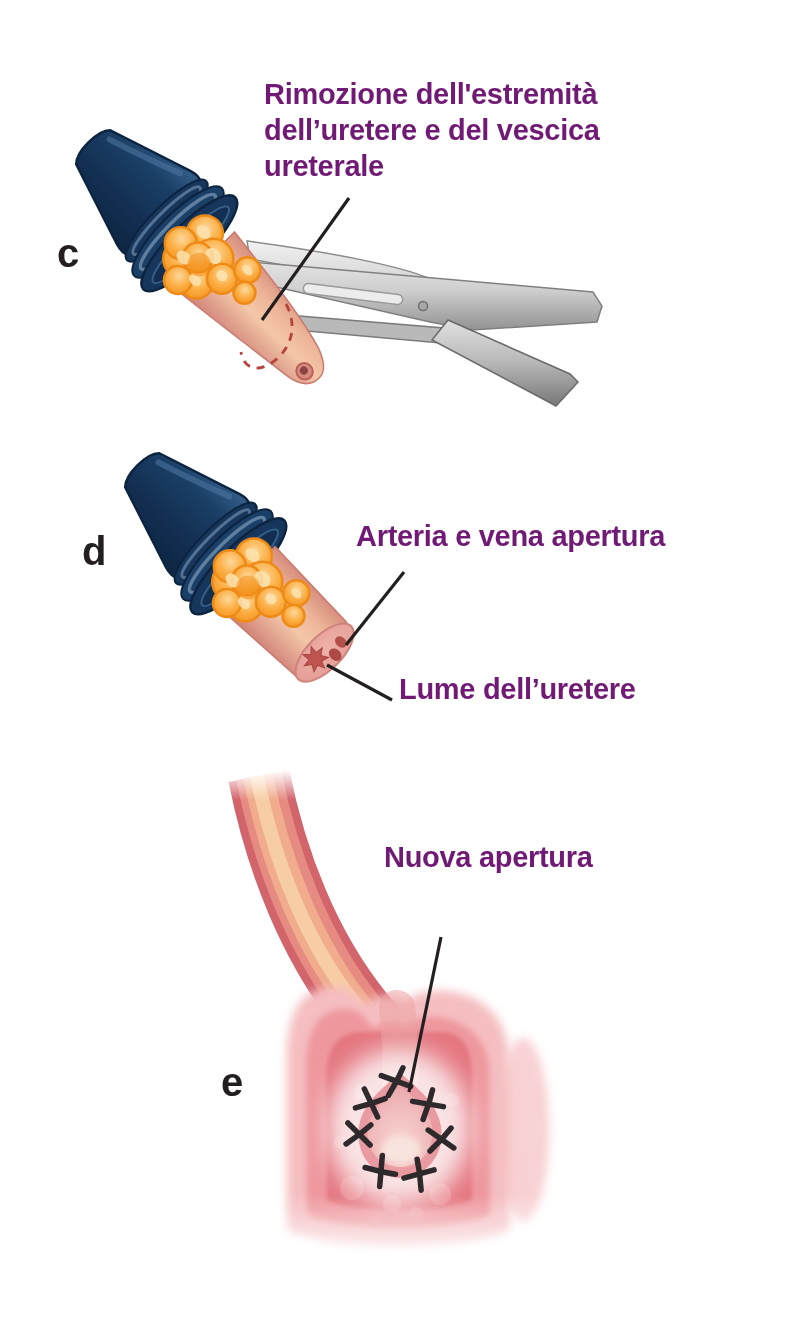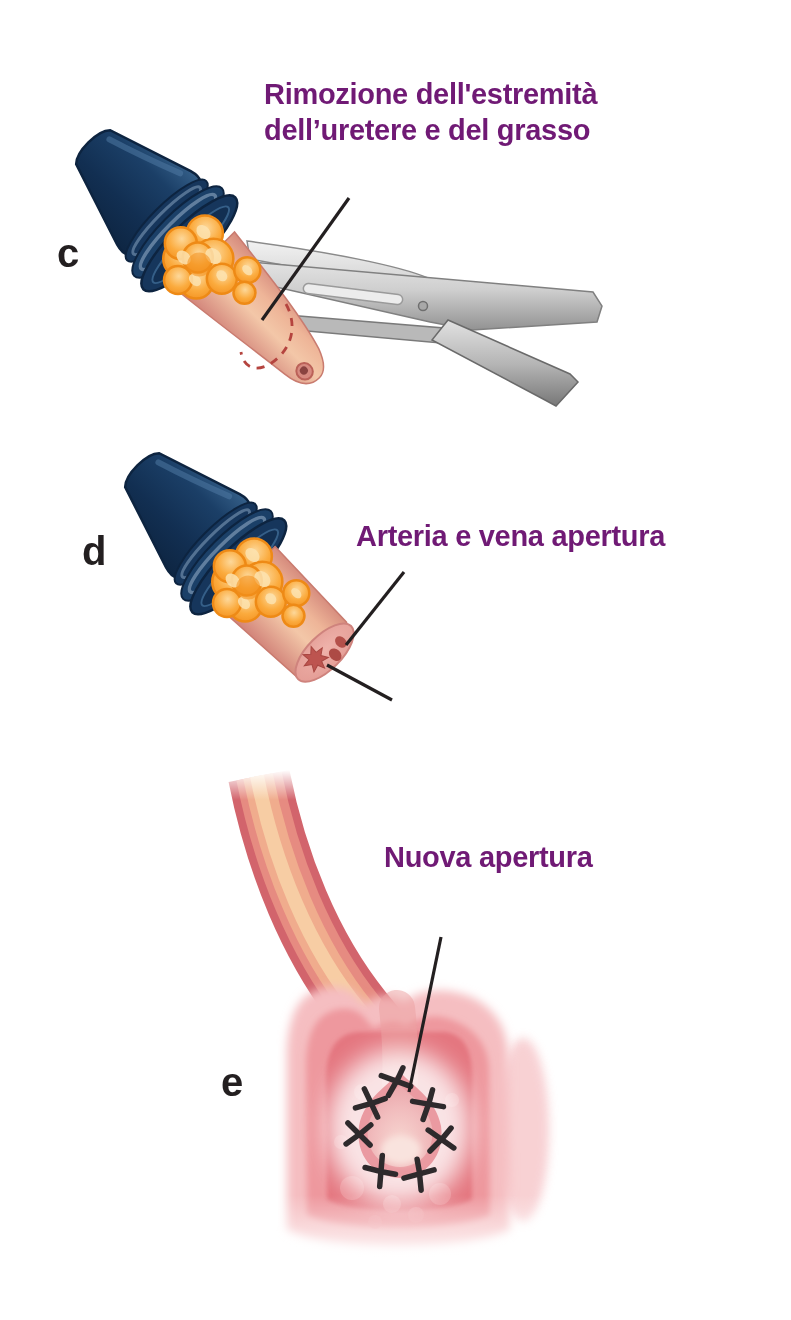--- a/index.html
+++ b/index.html
@@ -214,24 +214,26 @@
 
       <rect x="250" y="1195" width="320" height="115" fill="url(#fadeBottom)"></rect>
 
       <line x1="441" y1="937" x2="409" y2="1092" stroke="#231f20" stroke-width="3.2"></line>
     </g>
   </svg>
 
   <div class="letter" style="left:57px;top:233px">c</div>
   <div class="lbl" style="left:264px;top:76px">
     <div>Rimozione dell'estremità</div>
-    <div>dell’uretere e del grasso</div>
+    <div>dell’uretere e del vescica</div>
+    <div>ureterale</div>
   </div>
 
   <div class="letter" style="left:82px;top:531px">d</div>
   <div class="lbl" style="left:356px;top:518px">Arteria e vena apertura</div>
+  <div class="lbl" style="left:399px;top:671px">Lume dell’uretere</div>
 
   <div class="letter" style="left:221px;top:1062px">e</div>
   <div class="lbl" style="left:384px;top:839px;line-height:37px">
     <div>Nuova apertura</div>
   </div>
 
 </div>
 
 </body></html>

